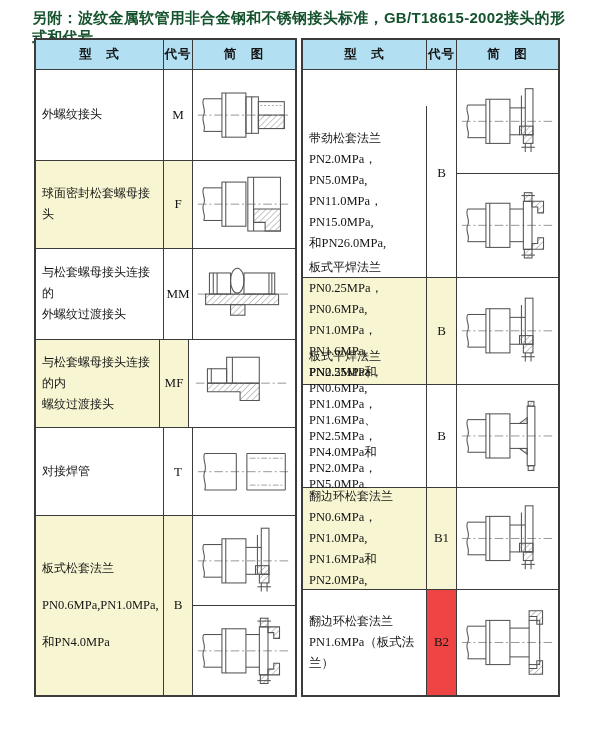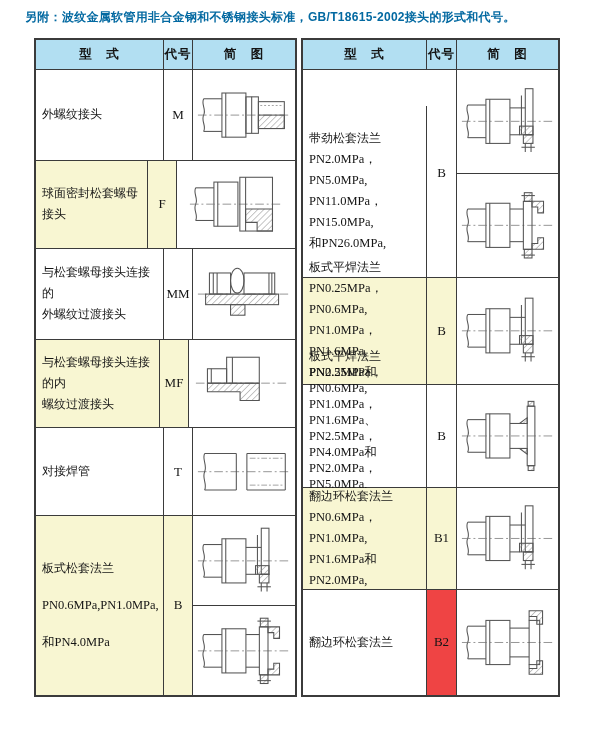--- a/index.html
+++ b/index.html
@@ -2,22 +2,22 @@
 <html style="--bc: #3b3b3b;"><head>
 <meta charset="utf-8">
 <style>
   :root{ --bc:#3b3b3b; }
   html,body{margin:0;padding:0;}
   body{
     width:600px;height:740px;background:#ffffff;position:relative;overflow:hidden;
     font-family:"Liberation Sans", sans-serif;color:#141414;
   }
   .title{
-    position:absolute;left:25px;top:9px;width:540px;
-    font-size:12px;font-weight:bold;letter-spacing:.3px;color:#0369a1;
+    position:absolute;left:32px;top:9px;width:540px;
+    font-size:15px;font-weight:bold;letter-spacing:.3px;color:#14532d;
   }
   .tbl{
     position:absolute;top:38px;border:2px solid var(--bc);
     background:#fff;box-sizing:border-box;display:flex;flex-direction:column;
   }
   .tbl.left{left:34px;width:263px;height:659px;}
   .tbl.right{left:301px;width:259px;height:659px;}
   .hdr{display:flex;border-bottom:1px solid var(--bc);flex:0 0 auto;}
   .hcell{
     display:flex;align-items:center;justify-content:center;
@@ -74,21 +74,21 @@
             <rect x="52" y="18" width="13" height="38" stroke="#555555" stroke-width="1.1" fill="none"></rect>
             <line x1="58" y1="18" x2="58" y2="56" stroke="#555555" stroke-width="1.1" fill="none"></line>
             <rect x="65" y="23" width="27" height="28" stroke="#555555" stroke-width="1.1" fill="none"></rect>
             <line x1="67" y1="27" x2="90" y2="27" stroke="#777" stroke-width="0.7" stroke-dasharray="2 2"></line>
             <rect x="65" y="37" width="27" height="14" fill="url(#H)" stroke="#555555" stroke-width="1.1"></rect>
           </svg>
         </div>
       </div>
     </div>
     <div class="row" style="height: 89px;">
-      <div class="cell type" style="width: 112px; background: rgb(248, 246, 210);">
+      <div class="cell type" style="width: 128px; background: rgb(248, 246, 210);">
         <div class="tline" style="line-height: 21px;">球面密封松套螺母接头</div>
       </div>
       <div class="cell code" style="width: 29px; background: rgb(248, 246, 210);">F</div>
       <div class="cell diag">
         <div class="dbox">
           <svg viewBox="0 0 100 74" preserveAspectRatio="xMidYMid meet">
             <defs>
               <pattern id="H" width="4.5" height="4.5" patternUnits="userSpaceOnUse" patternTransform="rotate(45)">
                 <line x1="0" y1="0" x2="0" y2="4.5" stroke="#888" stroke-width="1"></line>
               </pattern>
@@ -410,20 +410,21 @@
             <line x1="68" y1="60" x2="68" y2="69" stroke="#555555" stroke-width="1.1" fill="none"></line>
             <line x1="74" y1="60" x2="74" y2="69" stroke="#555555" stroke-width="1.1" fill="none"></line>
             <line x1="64" y1="64" x2="78" y2="64" stroke="#555555" stroke-width="1.1" fill="none"></line>
           </svg>
         </div>
       </div>
     </div>
     <div class="row" style="height: 107px;">
       <div class="cell type" style="width: 124px; background: rgb(255, 255, 255);">
         <div class="tline" style="line-height: 21px;">翻边环松套法兰</div>
+        <div class="tline pn" style="line-height: 21px;">PN1.6MPa（板式法兰）</div>
       </div>
       <div class="cell code" style="width: 30px; background: #ef4444;">B2</div>
       <div class="cell diag">
         <div class="dbox">
           <svg viewBox="0 0 100 74" preserveAspectRatio="xMidYMid meet">
             <defs>
               <pattern id="H" width="4.5" height="4.5" patternUnits="userSpaceOnUse" patternTransform="rotate(45)">
                 <line x1="0" y1="0" x2="0" y2="4.5" stroke="#888" stroke-width="1"></line>
               </pattern>
             </defs>

